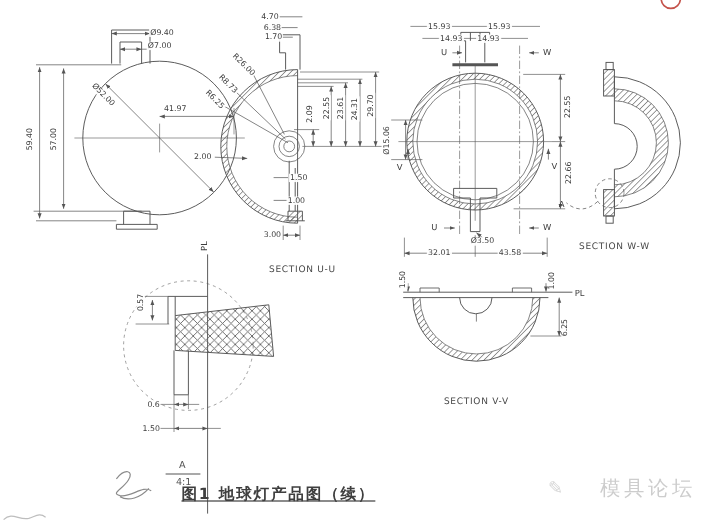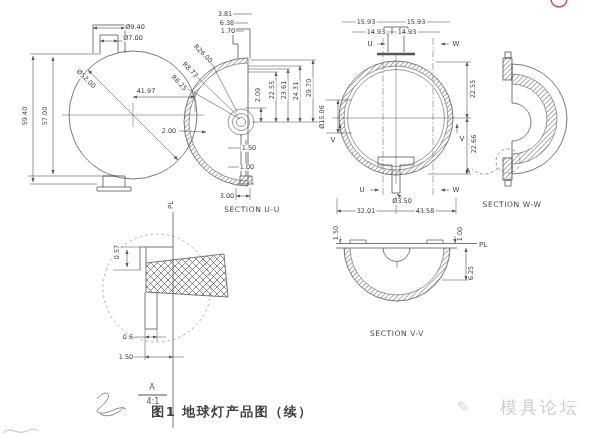--- a/index.html
+++ b/index.html
@@ -6,21 +6,21 @@
   .canvas{position:relative;width:600px;height:442px;background:#ffffff;overflow:hidden;
           font-family:"DejaVu Sans",sans-serif;}
   .canvas svg{position:absolute;left:0;top:0;}
   .t{position:absolute;font-size:6.5px;color:#3d3d3d;white-space:nowrap;line-height:1;
      transform:translate(-50%,-50%);background:rgba(255,255,255,.92);padding:0 1px;z-index:2;}
   .rv{transform:translate(-50%,-50%) rotate(-90deg);}
   .r45{transform:translate(-50%,-50%) rotate(45deg);}
   .sec{font-size:7.5px;letter-spacing:.6px;background:transparent;color:#474747;}
   .lbl{font-size:7px;background:transparent;}
   .cap{position:absolute;transform:translate(-50%,-50%);font-size:13px;font-weight:bold;
-       color:#3f3f3f;letter-spacing:1.5px;white-space:nowrap;z-index:2;}
+       color:#3f3f3f;letter-spacing:1.5px;white-space:nowrap;z-index:2;text-decoration:underline;}
   .frac{font-size:8px;background:transparent;color:#555;}
   .wm{position:absolute;transform:translate(-50%,-50%);font-size:17px;color:#cdcdcd;
       letter-spacing:3px;white-space:nowrap;z-index:2;font-family:Liberation Mono, monospace;}
   .wmicon{position:absolute;transform:translate(-50%,-50%);font-size:15px;color:#d6d6d6;z-index:2;}
 </style>
 </head>
 <body>
 
 <div class="canvas">
 
@@ -160,36 +160,36 @@
   </g>
 </svg>
 
 <span class="t" style="left:135px;top:27px">Ø9.40</span>
 <span class="t" style="left:133px;top:38px">Ø7.00</span>
 <span class="t rv" style="left:25px;top:116px">59.40</span>
 <span class="t rv" style="left:45px;top:116px">57.00</span>
 <span class="t r45" style="left:86px;top:79px">Ø52.00</span>
 <span class="t" style="left:146px;top:91px">41.97</span>
 
-<span class="t" style="left:225px;top:14px">3.81</span>
+<span class="t" style="left:225px;top:14px">4.70</span>
 <span class="t" style="left:227px;top:23px">6.38</span>
 <span class="t" style="left:228px;top:31px">1.70</span>
 <span class="t r45" style="left:203px;top:54px">R26.00</span>
 <span class="t r45" style="left:190px;top:70px">R8.73</span>
 <span class="t r45" style="left:179px;top:83px">R6.25</span>
 <span class="t" style="left:169px;top:131px">2.00</span>
 <span class="t rv" style="left:258px;top:95px">2.09</span>
 <span class="t rv" style="left:272px;top:90px">22.55</span>
 <span class="t rv" style="left:284px;top:90px">23.61</span>
 <span class="t rv" style="left:296px;top:91px">24.31</span>
 <span class="t rv" style="left:309px;top:88px">29.70</span>
 <span class="t" style="left:249px;top:148px">1.50</span>
 <span class="t" style="left:247px;top:167px">1.00</span>
 <span class="t" style="left:227px;top:196px">3.00</span>
-<span class="t sec" style="left:252px;top:210px">SECTION U-U</span>
+<span class="t sec" style="left:252px;top:224px">SECTION U-U</span>
 
 <span class="t" style="left:366px;top:22px">15.93</span>
 <span class="t" style="left:416px;top:22px">15.93</span>
 <span class="t" style="left:376px;top:32px">14.93</span>
 <span class="t" style="left:407px;top:32px">14.93</span>
 <span class="t lbl" style="left:370px;top:44px">U</span>
 <span class="t lbl" style="left:456px;top:44px">W</span>
 <span class="t lbl" style="left:362px;top:190px">U</span>
 <span class="t lbl" style="left:456px;top:190px">W</span>
 <span class="t lbl" style="left:333px;top:140px">V</span>

